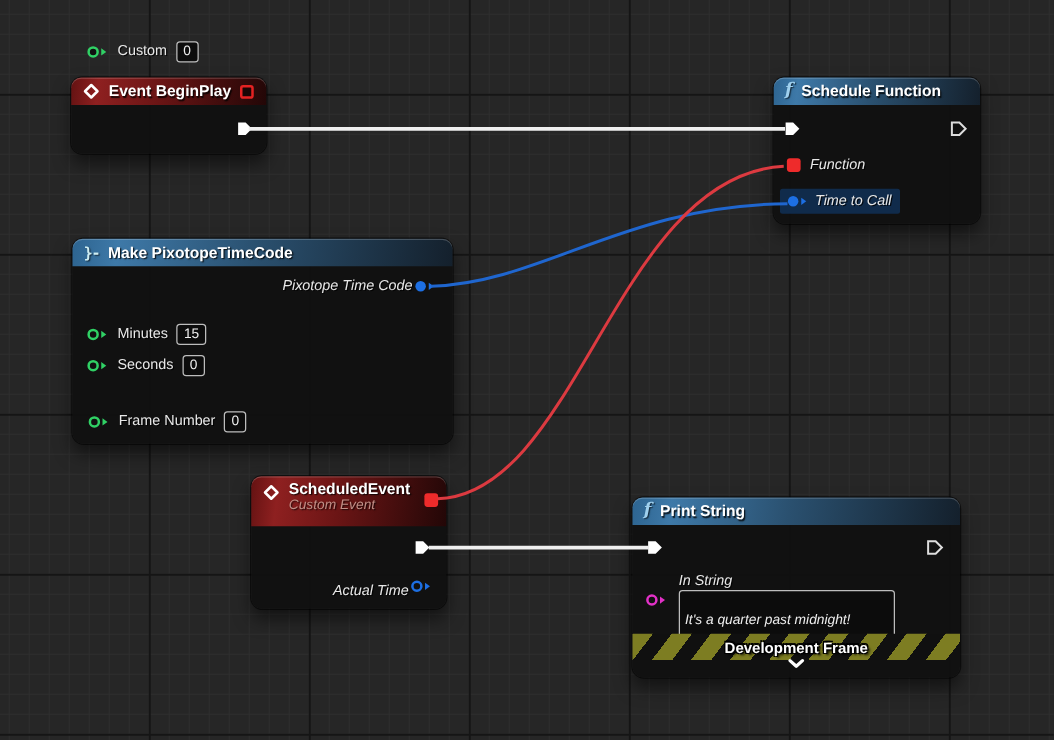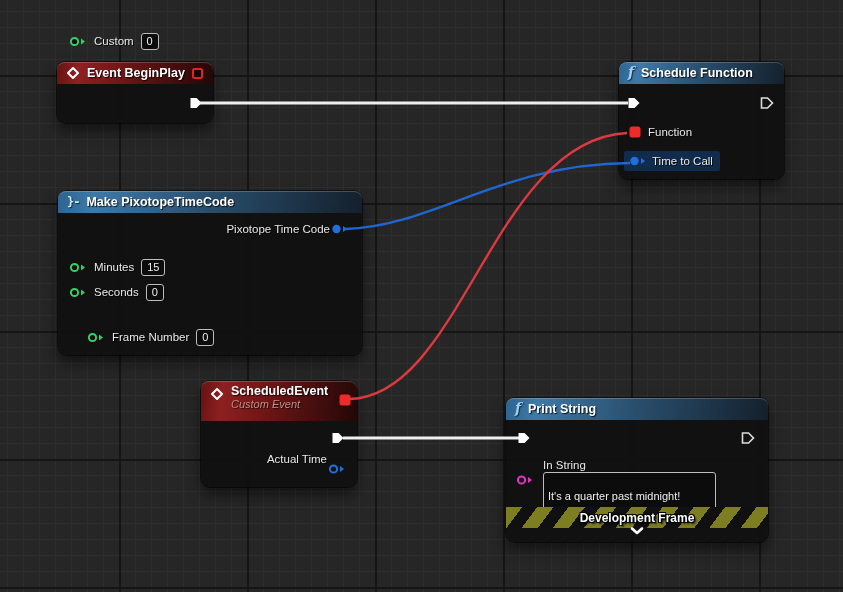--- a/index.html
+++ b/index.html
@@ -30,21 +30,21 @@
   }
   .hdr-red{background:linear-gradient(97deg,#641212 0%,#8e2020 14%,#6b1515 45%,#230707 100%);}
   .hdr-blue{background:linear-gradient(97deg,#2d6490 0%,#3e79a8 12%,#2a506f 48%,#14202c 100%);}
   .hdr-tall{height:37px;align-items:flex-start;padding-top:3px;}
   .title{font-size:12.5px;font-weight:bold;color:#fff;text-shadow:1px 1px 1px rgba(0,0,0,0.85);white-space:nowrap;}
   .subtitle{font-size:11px;font-style:italic;color:#bf8e86;text-shadow:1px 1px 1px rgba(0,0,0,0.7);}
   .ficon{font-family:"DejaVu Serif",serif;font-style:italic;font-weight:bold;font-size:14px;color:#9fd0ee;line-height:1;margin-top:-2px;text-shadow:1px 1px 1px rgba(0,0,0,0.6);}
   .sicon{font-family:"DejaVu Sans Mono",monospace;font-weight:bold;font-size:12px;color:#cfeef2;letter-spacing:-1px;text-shadow:1px 1px 1px rgba(0,0,0,0.6);}
   .pin{position:absolute;transform:translate(-50%,-50%);display:block;}
   .plabel{font-size:11.5px;color:#e8e8e8;text-shadow:1px 1px 0 rgba(0,0,0,0.8);white-space:nowrap;}
-  .abs{position:absolute;}
+  .abs{position:absolute;font-style:italic;}
   .sq{width:11px;height:11px;border-radius:2.5px;}
   .sq-filled{background:#ee2b2b;}
   .sq-hollow{border:2px solid #e42222;background:#190505;box-sizing:border-box;}
   .vbox{
     background:#0c0c0c;border:1px solid #bdbdbd;border-radius:3px;
     color:#eee;font-size:11px;height:15px;line-height:15px;text-align:center;
     font-family:"Liberation Sans",sans-serif;padding:0 2px;
   }
   input.vbox{outline:none;}
   .row{position:absolute;display:flex;align-items:center;gap:7px;height:20px;}
@@ -130,21 +130,21 @@
 
   <div class="row" style="left:11px;top:91px;">
     <svg width="18" height="11" viewBox="0 0 18 11">
       <circle cx="5.5" cy="5.5" r="3.6" fill="#111" stroke="#30d165" stroke-width="2"></circle>
       <path d="M12 2.6 L16 5.5 L12 8.4 Z" fill="#30d165"></path>
     </svg>
     <span class="plabel">Seconds</span>
     <input class="vbox" style="width: 12px;" value="0">
   </div>
 
-  <div class="row" style="left:29px;top:136px;">
+  <div class="row" style="left:12px;top:136px;">
     <svg width="18" height="11" viewBox="0 0 18 11">
       <circle cx="5.5" cy="5.5" r="3.6" fill="#111" stroke="#30d165" stroke-width="2"></circle>
       <path d="M12 2.6 L16 5.5 L12 8.4 Z" fill="#30d165"></path>
     </svg>
     <span class="plabel">Frame Number</span>
     <input class="vbox" style="width: 12px;" value="0">
   </div>
 
   <span class="plabel abs" style="right:32px;top:32px;">Pixotope Time Code</span>
   <svg class="pin" style="left:282px;top:38px;" width="18" height="11" viewBox="0 0 18 11">
@@ -160,21 +160,21 @@
     </svg>
     <div>
       <div class="title">ScheduledEvent</div>
       <div class="subtitle">Custom Event</div>
     </div>
   </div>
   <span class="pin sq sq-filled" style="left:144px;top:19px;"></span>
   <svg class="pin" style="left:137px;top:57px;" width="15" height="15" viewBox="0 0 15 15">
     <path d="M2 2.5 H8 L13 7.5 L8 12.5 H2 Z" fill="#fff"></path>
   </svg>
-  <span class="plabel abs" style="right:30px;top:72px;">Actual Time</span>
+  <span class="plabel abs" style="right:30px;top:86px;">Actual Time</span>
   <svg class="pin" style="left:136px;top:88px;" width="18" height="11" viewBox="0 0 18 11">
     <circle cx="5.5" cy="5.5" r="3.6" fill="#111" stroke="#1d6fe3" stroke-width="2"></circle>
     <path d="M12 2.6 L16 5.5 L12 8.4 Z" fill="#1d6fe3"></path>
   </svg>
 </div>
 
 <div class="node" style="left:506px;top:398px;width:262px;height:144px;">
   <div class="hdr hdr-blue">
     <span class="ficon">f</span>
     <span class="title">Print String</span>

